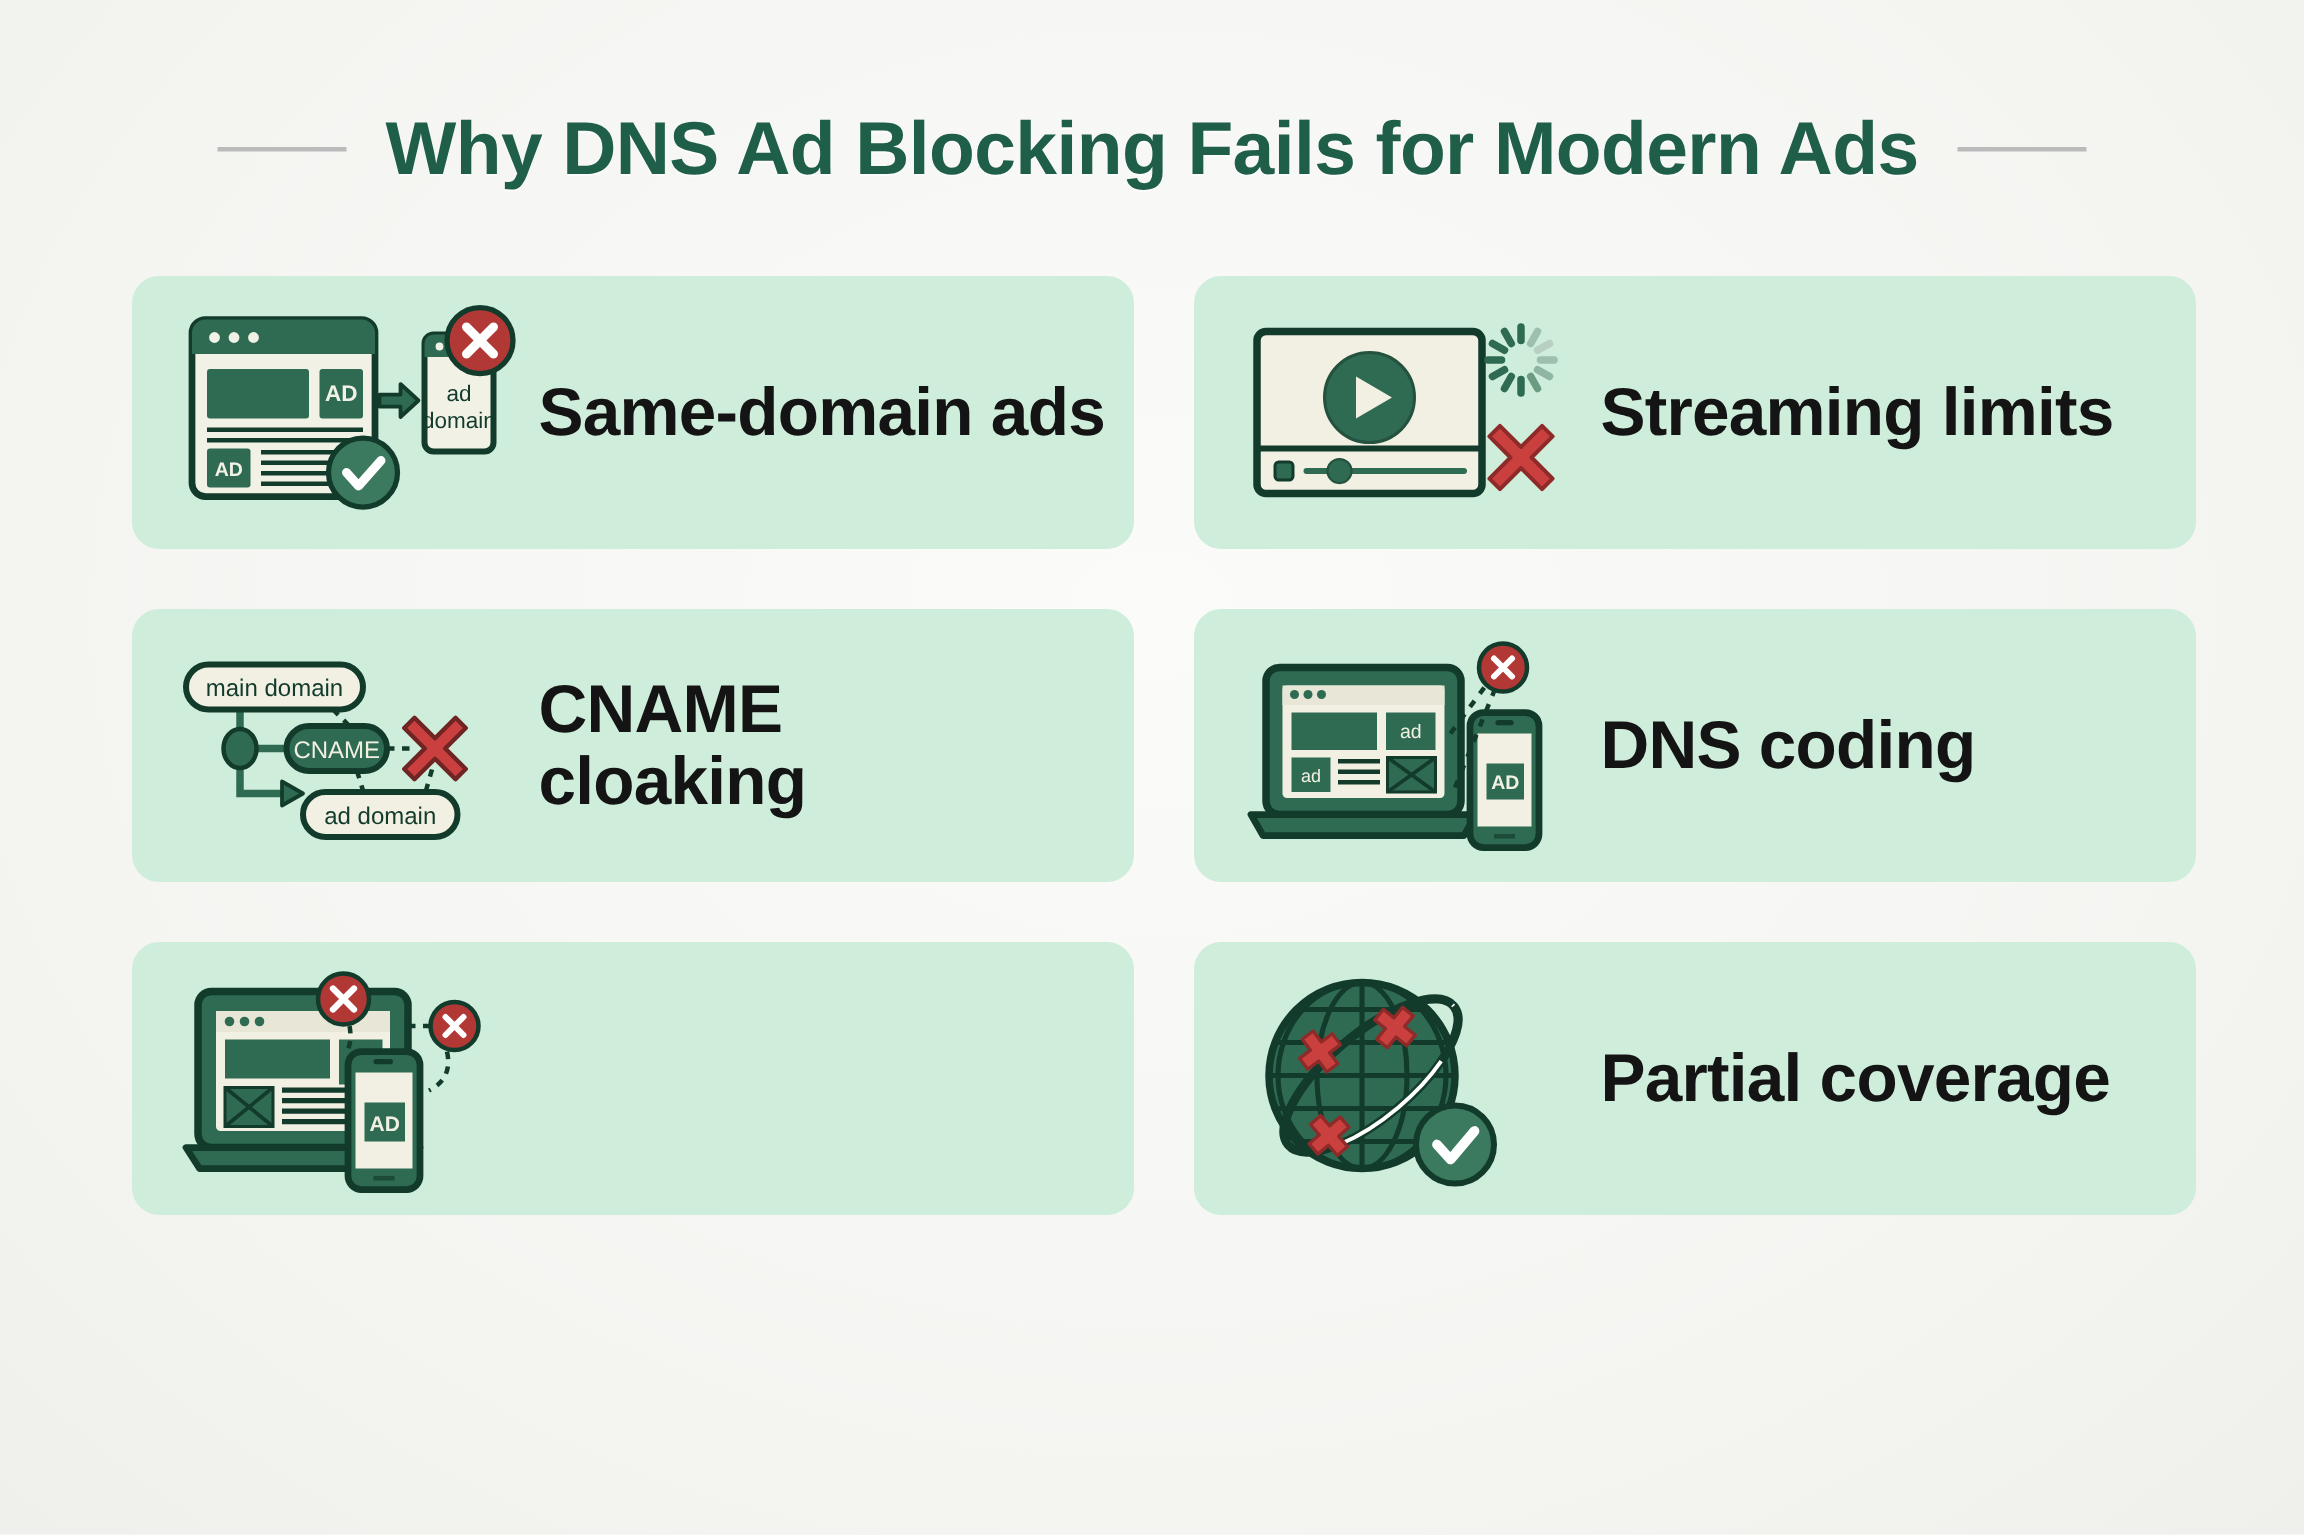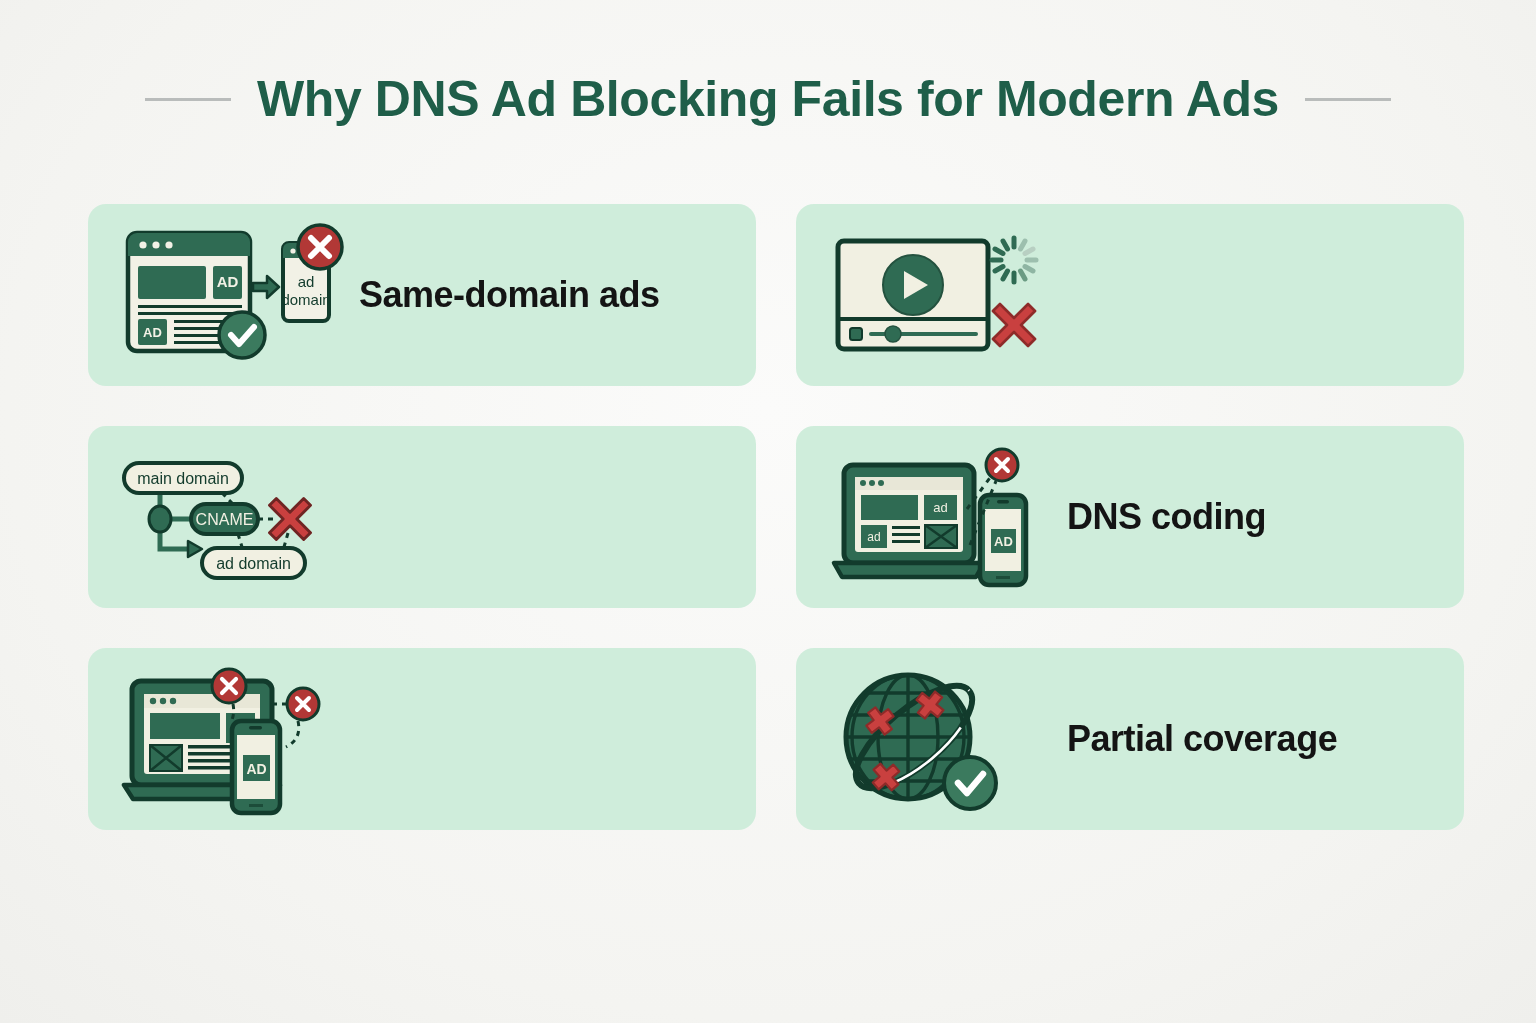--- a/index.html
+++ b/index.html
@@ -53,21 +53,21 @@
     color: #1f5e49;
     letter-spacing: -0.4px;
     white-space: nowrap;
     font-family: "Liberation Sans", sans-serif;
     text-shadow: 0 1px 0 rgba(255,255,255,0.6);
   }
 
   
   .grid {
     position: absolute;
-    top: 204px;
+    top: 184px;
     left: 88px;
     width: 1362px;
     display: grid;
     grid-template-columns: 668px 668px;
     grid-template-rows: 182px 182px 182px;
     column-gap: 27px;
     row-gap: 27px;
     gap: 40px;
   }
 
@@ -82,21 +82,21 @@
   }
 
   .card-icon {
     flex: none;
     width: 215px;
     height: 160px;
     position: relative;
   }
 
   .card-label {
-    font-size: 36px;
+    font-size: 45px;
     font-weight: 700;
     color: #141414;
     line-height: 1.07;
     letter-spacing: -0.5px;
     font-family: "Liberation Sans", sans-serif;
     max-width: 380px;
   }
   .card-label.narrow { max-width: 330px; }
 
   svg { display: block; overflow: visible; }
@@ -192,20 +192,21 @@
               <line x1="-19" y1="-11" x2="-11" y2="-6.5" stroke="#2f6b53"></line>
               <line x1="-11" y1="-19" x2="-6.5" y2="-11" stroke="#2f6b53"></line>
             </g>
           </g>
 
           <g transform="translate(184,110)">
             <path d="M-27 -18 l9 -9 l18 18 l18 -18 l9 9 l-18 18 l18 18 l-9 9 l-18 -18 l-18 18 l-9 -9 l18 -18 z" transform="scale(0.78)" fill="#c9403f" stroke="#8e2b29" stroke-width="3.4" stroke-linejoin="round"></path>
           </g>
         </svg>
       </div>
+      <div class="card-label">Streaming limits</div>
     </div>
 
     <div class="card">
       <div class="card-icon">
         <svg viewBox="0 0 215 160" width="215" height="160">
 
           <path d="M38 52 v60 h28" fill="none" stroke="#2f6b53" stroke-width="5"></path>
           <path d="M38 82 h34" fill="none" stroke="#2f6b53" stroke-width="5"></path>
 
           <path d="M66 104 l0 16 l14 -8 z" fill="#2f6b53" stroke="#123b2c" stroke-width="2.5" stroke-linejoin="round"></path>
@@ -230,20 +231,21 @@
           <path d="M100 56 L110 66" stroke="#123b2c" stroke-width="3" stroke-dasharray="5 5" fill="none"></path>
           <path d="M136 82 H156" stroke="#123b2c" stroke-width="3" stroke-dasharray="5 5" fill="none"></path>
           <path d="M116 97 L120 110" stroke="#123b2c" stroke-width="3" stroke-dasharray="5 5" fill="none"></path>
           <path d="M166 96 L162 110" stroke="#123b2c" stroke-width="3" stroke-dasharray="5 5" fill="none"></path>
 
           <g transform="translate(168,82)">
             <path d="M-27 -18 l9 -9 l18 18 l18 -18 l9 9 l-18 18 l18 18 l-9 9 l-18 -18 l-18 18 l-9 -9 l18 -18 z" transform="scale(0.76)" fill="#c9403f" stroke="#6f2523" stroke-width="3.8" stroke-linejoin="round"></path>
           </g>
         </svg>
       </div>
+      <div class="card-label narrow">CNAME cloaking</div>
     </div>
 
     <div class="card">
       <div class="card-icon">
         <svg viewBox="0 0 215 160" width="215" height="160">
 
           <rect x="14" y="28" width="130" height="98" rx="9" fill="#2f6b53" stroke="#123b2c" stroke-width="5"></rect>
           <rect x="25" y="40" width="108" height="75" rx="3" fill="#f1f0e2"></rect>
           <rect x="25" y="40" width="108" height="13" fill="#e8e7d7"></rect>
           <circle cx="33" cy="46" r="3" fill="#2f6b53"></circle>

